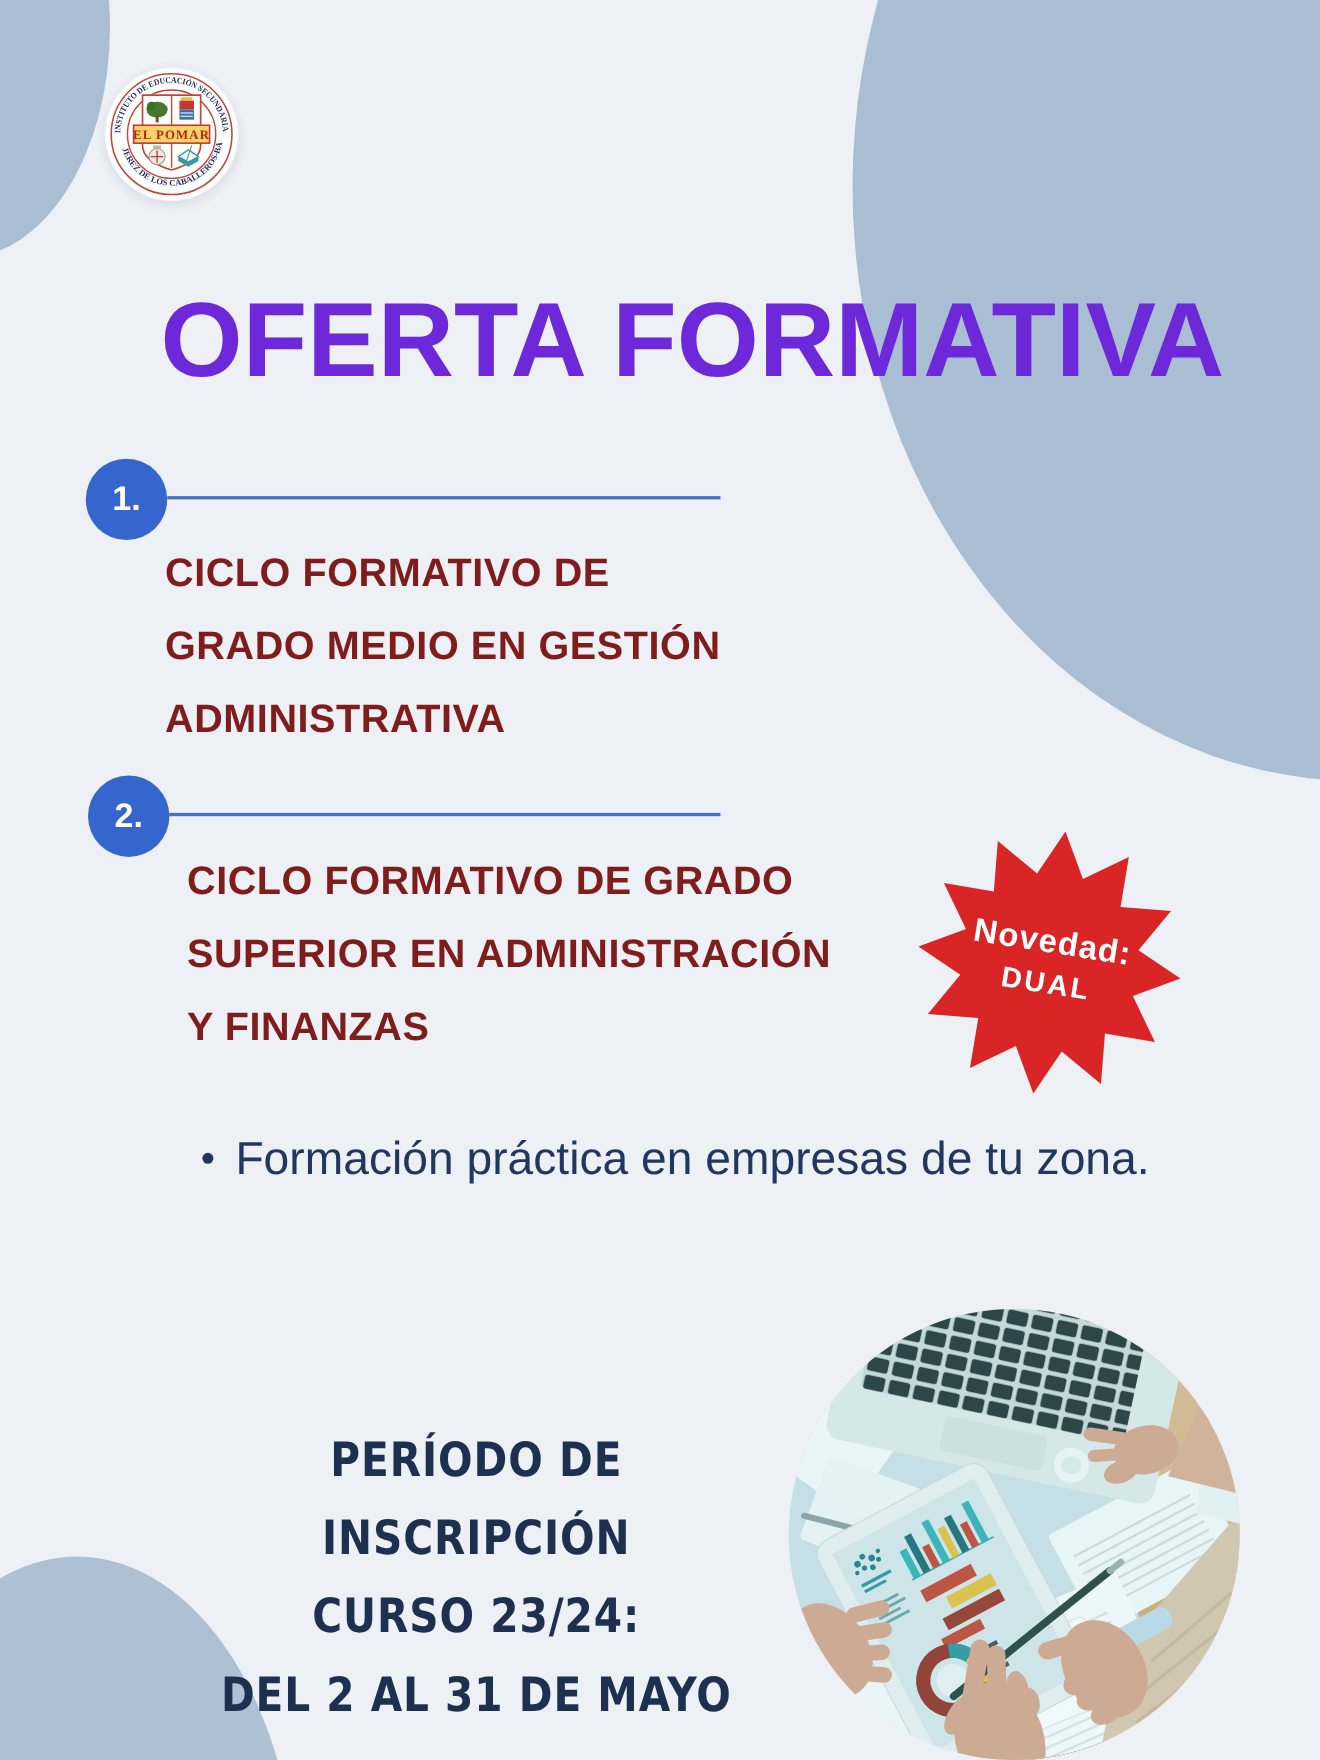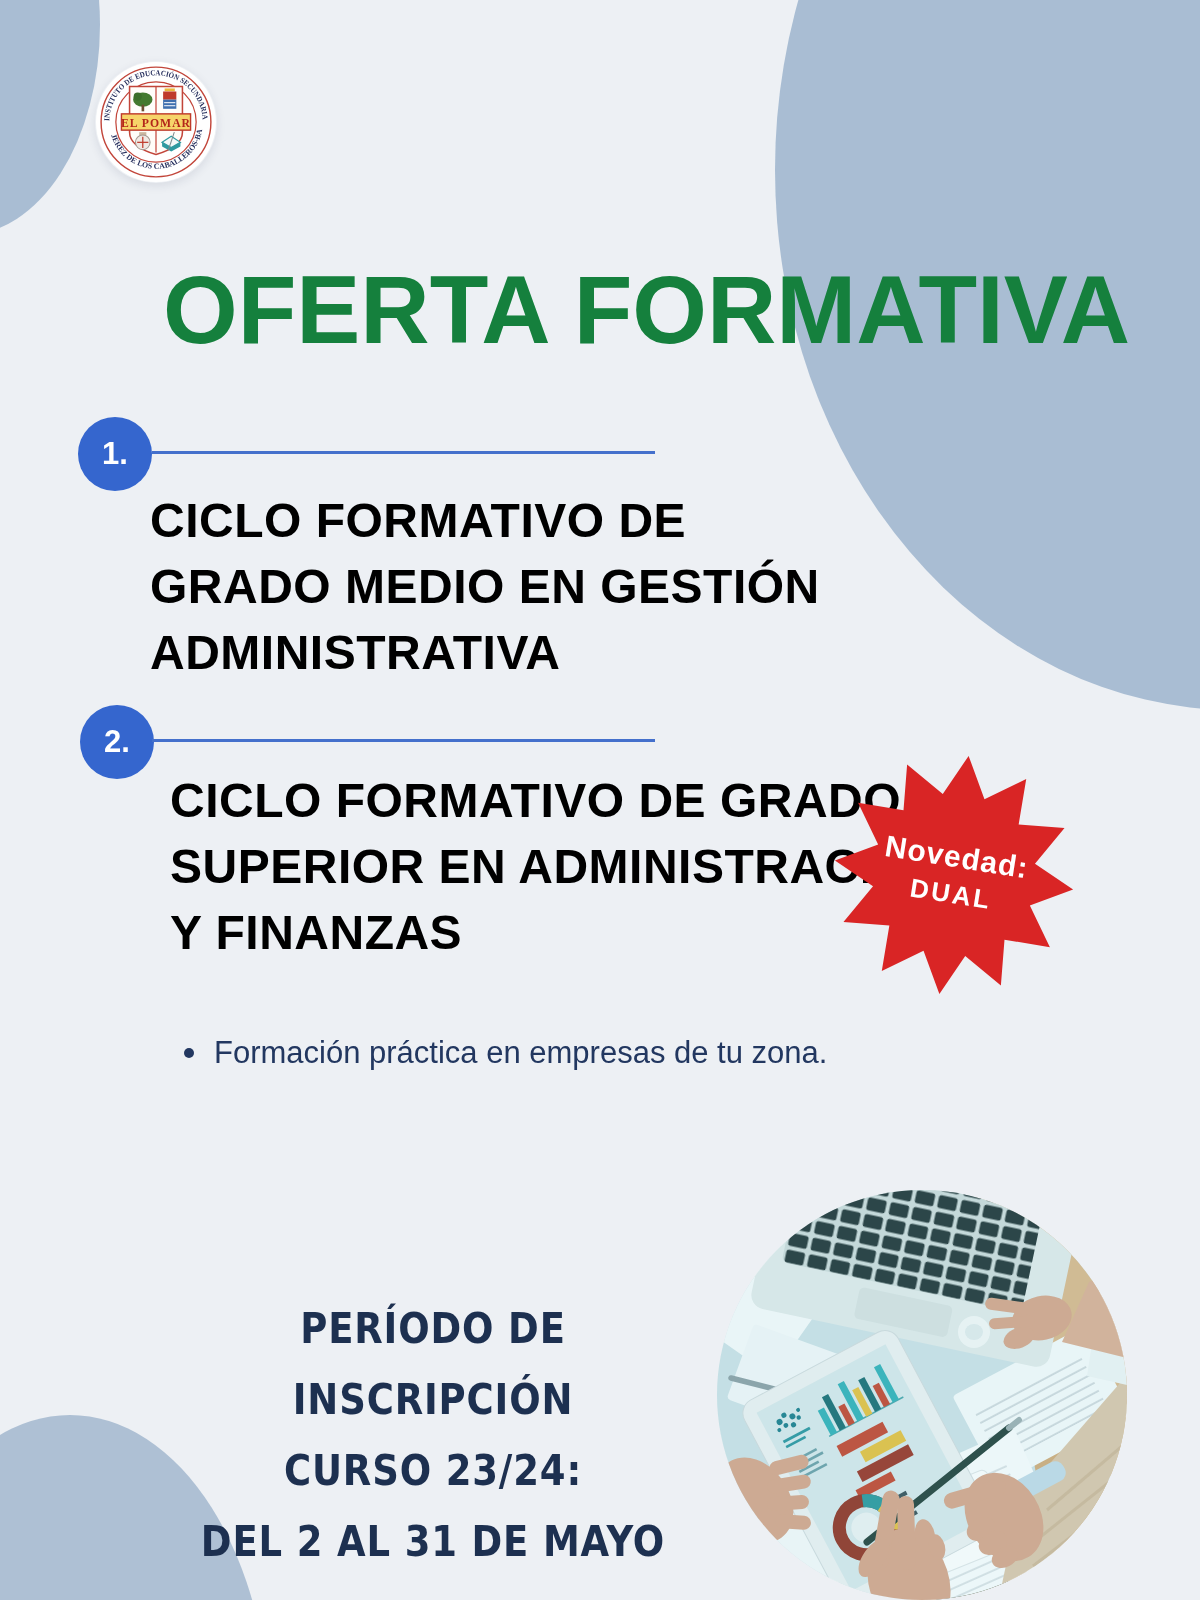--- a/index.html
+++ b/index.html
@@ -15,45 +15,45 @@
 
   
   .seal{position:absolute;left:95px;top:61px;width:122px;height:122px;border-radius:50%;
         box-shadow:0 3px 10px rgba(30,40,80,.10);}
   .brand{position:absolute;left:245px;top:76px;color:#1f3d80;font-weight:700;}
   .brand-school{font-size:35px;line-height:46px;letter-spacing:.5px;}
   .brand-dept{font-size:35px;line-height:46px;letter-spacing:.5px;}
 
   
   .main-title{position:absolute;left:146px;top:262px;width:1010px;
-    font-size:96px;font-weight:700;letter-spacing:0px;color:#15803d;line-height:1;margin-left:17px;}
+    font-size:96px;font-weight:700;letter-spacing:0px;color:#6d28d9;line-height:1;}
 
   
   .program-circle{position:absolute;width:74px;height:74px;border-radius:50%;background:#3566ce;
     color:#fff;font-size:31px;font-weight:700;display:flex;align-items:center;justify-content:center;}
   .circle-1{left:78px;top:417px;}
   .circle-2{left:80px;top:705px;}
   .program-line{position:absolute;height:3px;background:#4470cc;}
   .line-1{left:152px;top:451px;width:503px;}
   .line-2{left:152px;top:739px;width:503px;}
-  .program-title{position:absolute;left:150px;font-size:48px;font-weight:700;line-height:66px;
-    color:#000000;white-space:pre-line;letter-spacing:.5px;}
+  .program-title{position:absolute;left:150px;font-size:36px;font-weight:700;line-height:66px;
+    color:#7f1d1d;white-space:pre-line;letter-spacing:.5px;}
   .title-1{top:488px;}
   .title-2{top:768px;margin-left:20px;}
 
   
   .starburst{position:absolute;left:829px;top:750px;width:250px;height:250px;}
   .star-text{position:absolute;left:0;top:0;width:250px;height:250px;display:flex;flex-direction:column;
     align-items:center;justify-content:center;transform:rotate(9deg);color:#ffffff;font-weight:700;}
   .star-line1{font-size:30px;letter-spacing:1px;}
   .star-line2{font-size:26px;letter-spacing:2.5px;margin-top:5px;}
 
   
   .benefits{position:absolute;left:182px;top:1021px;list-style:none;margin:0;padding:0;}
-  .benefits li{position:relative;padding-left:32px;font-size:31px;line-height:64px;color:#223760;}
+  .benefits li{position:relative;padding-left:32px;font-size:42px;line-height:64px;color:#223760;}
   .benefits li::before{content:"";position:absolute;left:2px;top:27px;width:10px;height:10px;
     border-radius:50%;background:#223760;}
 
   
   .enrollment{position:absolute;left:108px;top:1293px;width:650px;text-align:center;
     transform:scaleX(.86);transform-origin:50% 0;
     font-family:"DejaVu Sans",sans-serif;font-weight:700;color:#1d3050;}
   .enroll-line{font-size:43px;line-height:71px;letter-spacing:1px;}
 
   

